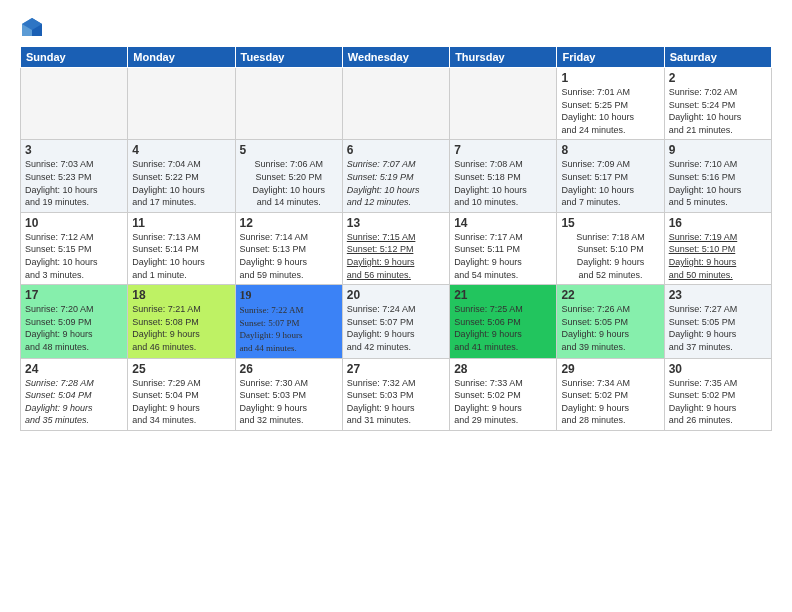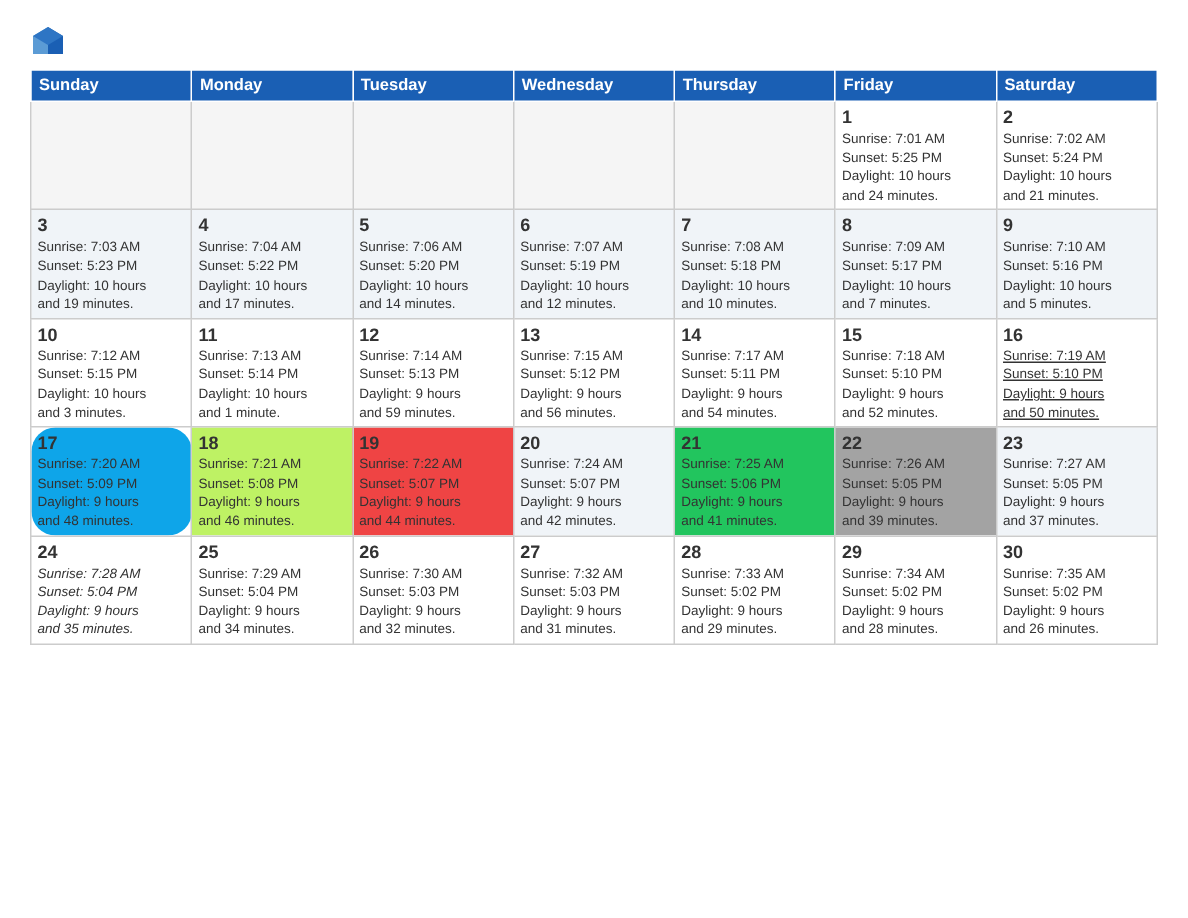--- a/index.html
+++ b/index.html
@@ -156,28 +156,28 @@
           </td>
           <td style="background: rgb(240, 244, 248);">
             <span class="day-num">4</span>
             <div class="day-info" style="white-space: pre-line;">Sunrise: 7:04 AM
 Sunset: 5:22 PM
 Daylight: 10 hours
 and 17 minutes.</div>
           </td>
           <td style="background: rgb(240, 244, 248);">
             <span class="day-num">5</span>
-            <div class="day-info" style="white-space: pre-line;">Sunrise: 7:06 AM
+            <div class="day-info" style="white-space: pre-line; text-align: center;">Sunrise: 7:06 AM
 Sunset: 5:20 PM
 Daylight: 10 hours
 and 14 minutes.</div>
           </td>
           <td style="background: rgb(240, 244, 248);">
             <span class="day-num">6</span>
-            <div class="day-info" style="white-space: pre-line;">Sunrise: 7:07 AM
+            <div class="day-info" style="white-space: pre-line; font-style: italic;">Sunrise: 7:07 AM
 Sunset: 5:19 PM
 Daylight: 10 hours
 and 12 minutes.</div>
           </td>
           <td style="background: rgb(240, 244, 248);">
             <span class="day-num">7</span>
             <div class="day-info" style="white-space: pre-line;">Sunrise: 7:08 AM
 Sunset: 5:18 PM
 Daylight: 10 hours
 and 10 minutes.</div>
@@ -214,84 +214,84 @@
           </td>
           <td>
             <span class="day-num">12</span>
             <div class="day-info" style="white-space: pre-line;">Sunrise: 7:14 AM
 Sunset: 5:13 PM
 Daylight: 9 hours
 and 59 minutes.</div>
           </td>
           <td>
             <span class="day-num">13</span>
-            <div class="day-info" style="white-space: pre-line;">Sunrise: 7:15 AM
+            <div class="day-info" style="white-space: pre-line; text-decoration: underline;">Sunrise: 7:15 AM
 Sunset: 5:12 PM
 Daylight: 9 hours
 and 56 minutes.</div>
           </td>
           <td>
             <span class="day-num">14</span>
             <div class="day-info" style="white-space: pre-line;">Sunrise: 7:17 AM
 Sunset: 5:11 PM
 Daylight: 9 hours
 and 54 minutes.</div>
           </td>
           <td>
             <span class="day-num">15</span>
-            <div class="day-info" style="white-space: pre-line;">Sunrise: 7:18 AM
+            <div class="day-info" style="white-space: pre-line; text-align: center;">Sunrise: 7:18 AM
 Sunset: 5:10 PM
 Daylight: 9 hours
 and 52 minutes.</div>
           </td>
           <td>
             <span class="day-num">16</span>
             <div class="day-info" style="white-space: pre-line; text-decoration: underline;">Sunrise: 7:19 AM
 Sunset: 5:10 PM
 Daylight: 9 hours
 and 50 minutes.</div>
           </td>
         </tr>
         <tr>
-          <td style="background: #0ea5e9; border-radius: 16px;">
+          <td style="background: #86efac;">
             <span class="day-num">17</span>
             <div class="day-info" style="white-space: pre-line;">Sunrise: 7:20 AM
 Sunset: 5:09 PM
 Daylight: 9 hours
 and 48 minutes.</div>
           </td>
           <td style="background: #bef264;">
             <span class="day-num">18</span>
             <div class="day-info" style="white-space: pre-line;">Sunrise: 7:21 AM
 Sunset: 5:08 PM
 Daylight: 9 hours
 and 46 minutes.</div>
           </td>
-          <td style="background: #ef4444;">
+          <td style="background: #3b82f6; font-family: Liberation Serif, serif;">
             <span class="day-num">19</span>
             <div class="day-info" style="white-space: pre-line;">Sunrise: 7:22 AM
 Sunset: 5:07 PM
 Daylight: 9 hours
 and 44 minutes.</div>
           </td>
           <td style="background: rgb(240, 244, 248);">
             <span class="day-num">20</span>
             <div class="day-info" style="white-space: pre-line;">Sunrise: 7:24 AM
 Sunset: 5:07 PM
 Daylight: 9 hours
 and 42 minutes.</div>
           </td>
           <td style="background: #22c55e;">
             <span class="day-num">21</span>
             <div class="day-info" style="white-space: pre-line;">Sunrise: 7:25 AM
 Sunset: 5:06 PM
 Daylight: 9 hours
 and 41 minutes.</div>
           </td>
-          <td style="background: #a3a3a3;">
+          <td style="background: #86efac;">
             <span class="day-num">22</span>
             <div class="day-info" style="white-space: pre-line;">Sunrise: 7:26 AM
 Sunset: 5:05 PM
 Daylight: 9 hours
 and 39 minutes.</div>
           </td>
           <td style="background: rgb(240, 244, 248);">
             <span class="day-num">23</span>
             <div class="day-info" style="white-space: pre-line;">Sunrise: 7:27 AM
 Sunset: 5:05 PM

